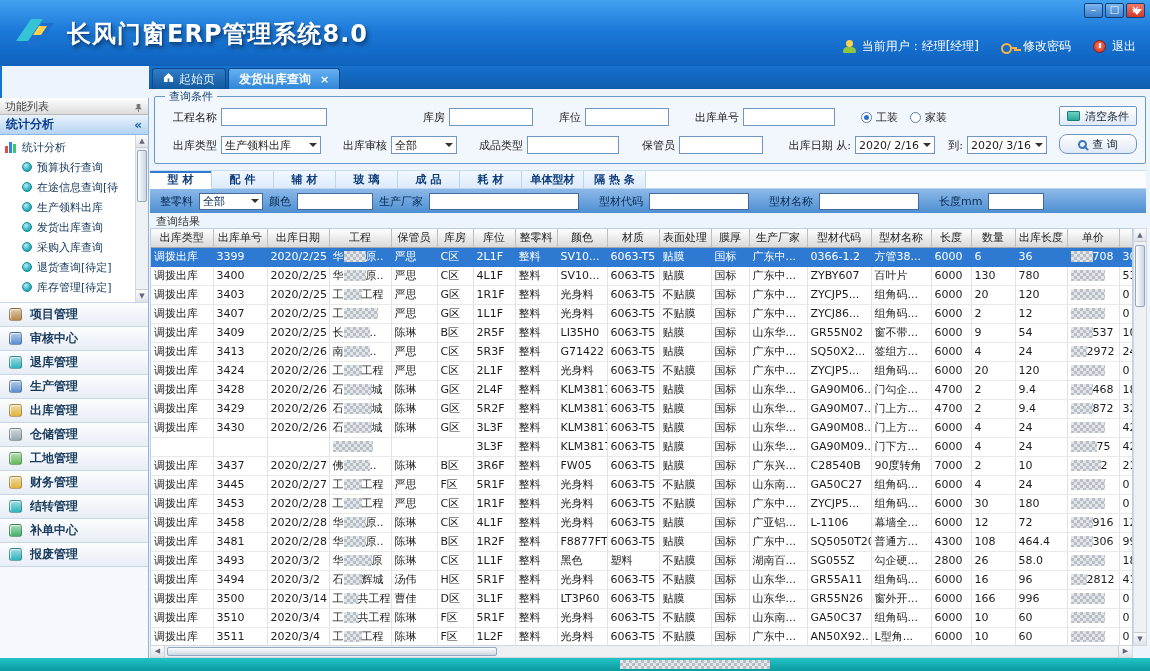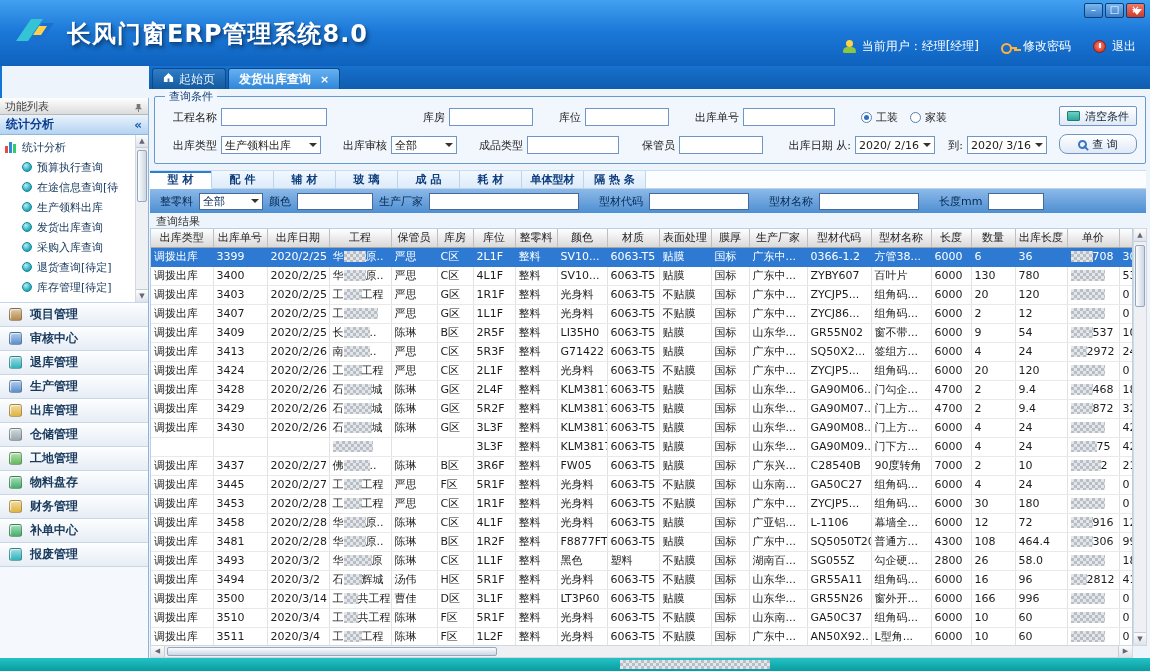--- a/index.html
+++ b/index.html
@@ -286,26 +286,26 @@
         </div>
         <div class="menu-item">
           <span class="mi-icon" style="background: linear-gradient(rgba(255, 255, 255, 0.55), rgba(255, 255, 255, 0)), rgb(154, 167, 176);"></span>
           <span>仓储管理</span>
         </div>
         <div class="menu-item">
           <span class="mi-icon" style="background: linear-gradient(rgba(255, 255, 255, 0.55), rgba(255, 255, 255, 0)), rgb(99, 184, 92);"></span>
           <span>工地管理</span>
         </div>
         <div class="menu-item">
-          <span class="mi-icon" style="background: linear-gradient(rgba(255, 255, 255, 0.55), rgba(255, 255, 255, 0)), rgb(67, 176, 106);"></span>
-          <span>物料盘存</span>
-        </div>
-        <div class="menu-item">
           <span class="mi-icon" style="background: linear-gradient(rgba(255, 255, 255, 0.55), rgba(255, 255, 255, 0)), rgb(224, 179, 60);"></span>
           <span>财务管理</span>
+        </div>
+        <div class="menu-item">
+          <span class="mi-icon" style="background: linear-gradient(rgba(255, 255, 255, 0.55), rgba(255, 255, 255, 0)), rgb(47, 179, 189);"></span>
+          <span>结转管理</span>
         </div>
         <div class="menu-item">
           <span class="mi-icon" style="background: linear-gradient(rgba(255, 255, 255, 0.55), rgba(255, 255, 255, 0)), rgb(67, 176, 106);"></span>
           <span>补单中心</span>
         </div>
         <div class="menu-item">
           <span class="mi-icon" style="background: linear-gradient(rgba(255, 255, 255, 0.55), rgba(255, 255, 255, 0)), rgb(47, 179, 189);"></span>
           <span>报废管理</span>
         </div>
       </div>

